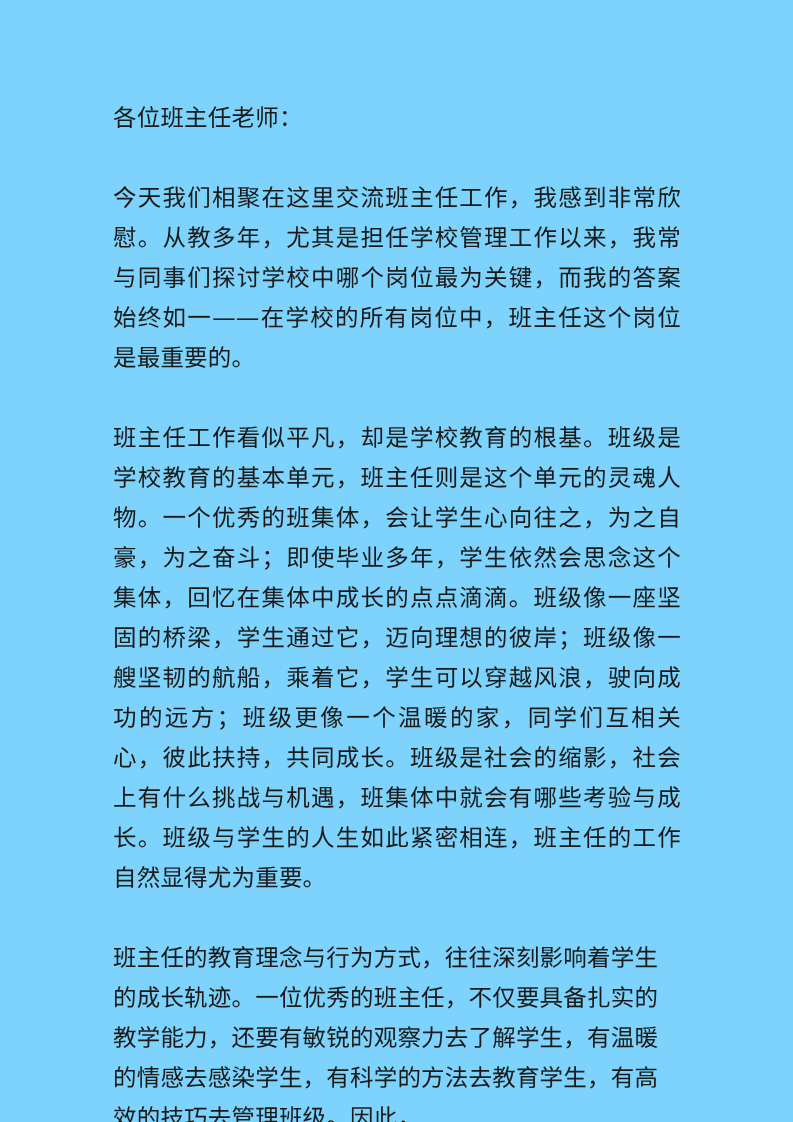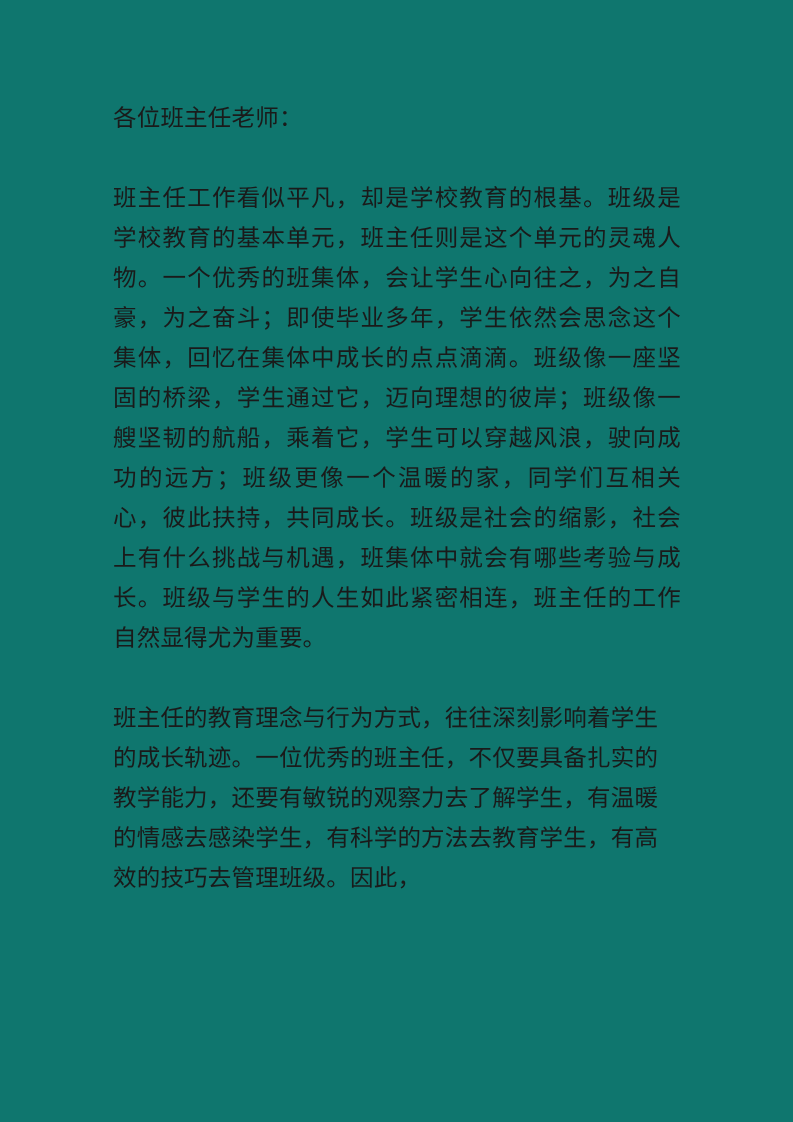--- a/index.html
+++ b/index.html
@@ -9,21 +9,21 @@
     background: #ffffff;
   }
   body {
     font-family: "DejaVu Sans", "Liberation Sans", sans-serif;
   }
   #page {
     position: relative;
     width: 793px;
     height: 1122px;
     margin: 0 auto;
-    background: #0f766e;
+    background: #7dd3fc;
     overflow: hidden;
     box-sizing: border-box;
   }
   #document-body {
     position: absolute;
     left: 113px;
     top: 98px;
     width: 568px;
   }
   .para {
@@ -51,20 +51,21 @@
 </style>
 </head>
 <body>
 
 <div id="page">
 
   <div id="document-body">
 
     <p class="para para-salutation">各位班主任老师：</p>
 
+    <p class="para">今天我们相聚在这里交流班主任工作，我感到非常欣慰。从教多年，尤其是担任学校管理工作以来，我常与同事们探讨学校中哪个岗位最为关键，而我的答案始终如一——在学校的所有岗位中，班主任这个岗位是最重要的。</p>
 
     <p class="para">班主任工作看似平凡，却是学校教育的根基。班级是学校教育的基本单元，班主任则是这个单元的灵魂人物。一个优秀的班集体，会让学生心向往之，为之自豪，为之奋斗；即使毕业多年，学生依然会思念这个集体，回忆在集体中成长的点点滴滴。班级像一座坚固的桥梁，学生通过它，迈向理想的彼岸；班级像一艘坚韧的航船，乘着它，学生可以穿越风浪，驶向成功的远方；班级更像一个温暖的家，同学们互相关心，彼此扶持，共同成长。班级是社会的缩影，社会上有什么挑战与机遇，班集体中就会有哪些考验与成长。班级与学生的人生如此紧密相连，班主任的工作自然显得尤为重要。</p>
 
     <p class="para para-last">班主任的教育理念与行为方式，往往深刻影响着学生的成长轨迹。一位优秀的班主任，不仅要具备扎实的教学能力，还要有敏锐的观察力去了解学生，有温暖的情感去感染学生，有科学的方法去教育学生，有高效的技巧去管理班级。因此，</p>
 
   </div>
 
 </div>
 
 </body></html>

